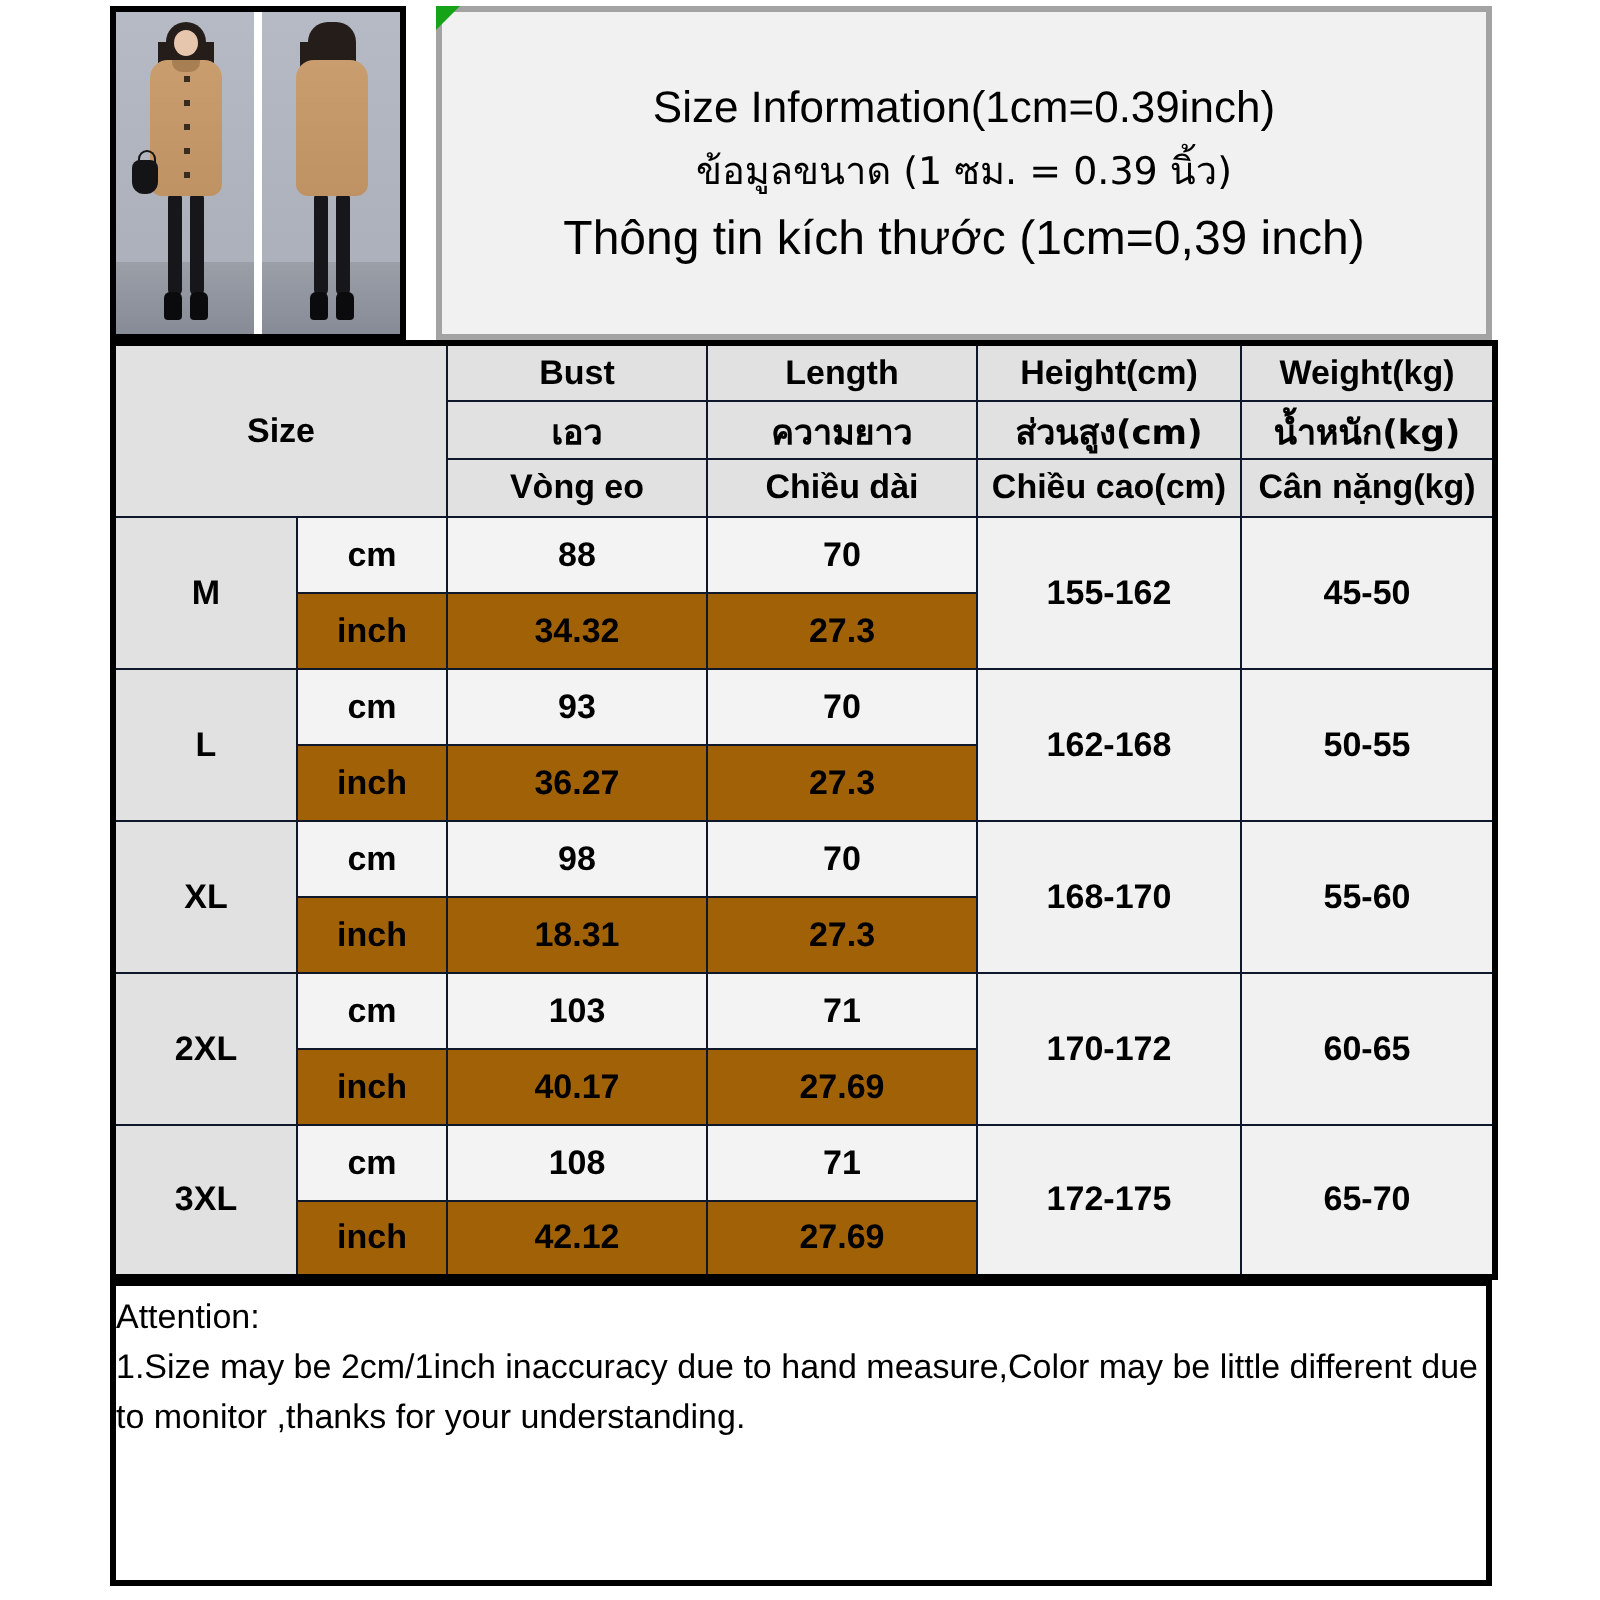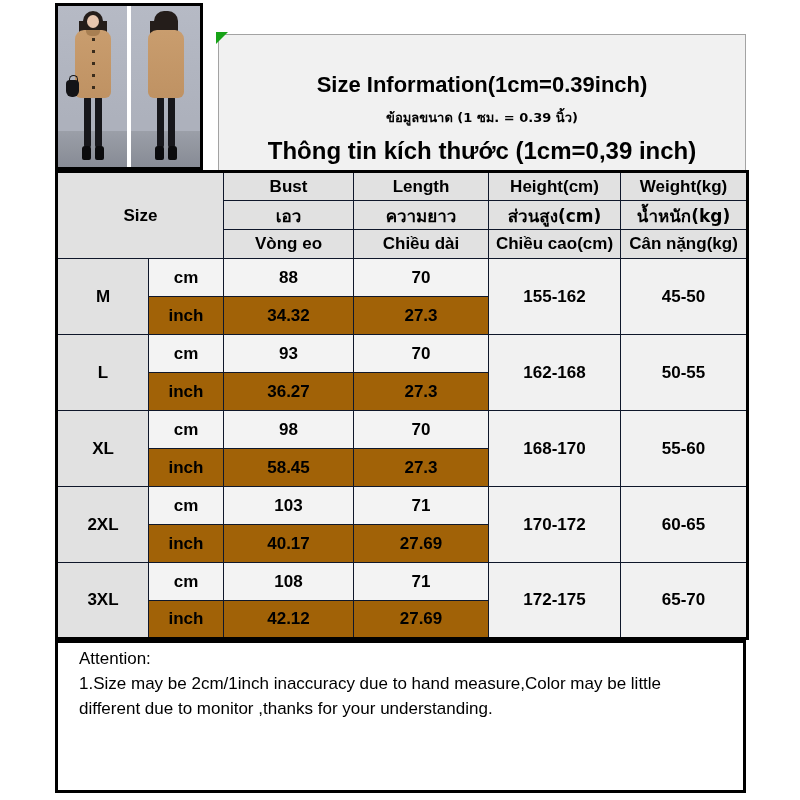--- a/index.html
+++ b/index.html
@@ -29,30 +29,30 @@
         background:repeating-linear-gradient(180deg,#3a2c1c 0 3px,transparent 3px 12px);}
   .legs{position:absolute;left:50%;top:90px;width:18px;height:52px;margin-left:-9px;z-index:2;display:flex;justify-content:space-between;}
   .legs i{display:block;width:7px;height:100%;background:#17171b;border-radius:3px;}
   .boots{position:absolute;left:50%;top:140px;width:22px;height:14px;margin-left:-11px;z-index:2;display:flex;justify-content:space-between;}
   .boots i{display:block;width:9px;height:100%;background:#0b0b0d;border-radius:3px 3px 2px 2px;}
   .bag{position:absolute;left:8px;top:74px;width:13px;height:17px;background:#141417;border-radius:4px 4px 6px 6px;z-index:4;}
   .bag:before{content:"";position:absolute;left:3px;top:-5px;width:7px;height:6px;border:1.5px solid #141417;border-bottom:none;border-radius:5px 5px 0 0;}
   
   .title-box{
     position:absolute;left:218px;top:3px;width:528px;height:167px;
-    border:1px solid #a3a3a3;box-sizing:border-box;background:#f1f1f1;
+    border:3px solid #a3a3a3;box-sizing:border-box;background:#f1f1f1;
     display:flex;flex-direction:column;align-items:center;justify-content:center;
-    text-align:center;font-weight:bold;margin-top:31px;
+    text-align:center;font-weight:normal;
   }
   .corner-triangle{
     position:absolute;left:-3px;top:-3px;width:0;height:0;
     border-top:12px solid #17a317;border-right:12px solid transparent;
   }
   .title-en{font-size:22px;line-height:32px;}
-  .title-th{font-size:13px;line-height:33px;font-family:"DejaVu Sans","Liberation Sans",sans-serif;}
+  .title-th{font-size:19px;line-height:33px;font-family:"DejaVu Sans","Liberation Sans",sans-serif;}
   .title-vi{font-size:24px;line-height:33px;}
   
   .size-table{
     position:absolute;left:55px;top:170px;border-collapse:collapse;table-layout:fixed;
     width:691px;border:3px solid #000;
   }
   .size-table td{border:1px solid #0f172a;text-align:center;vertical-align:middle;
     font-weight:bold;font-size:17px;padding:0;overflow:hidden;}
   .col-size{width:92px;}.col-unit{width:75px;}.col-bust{width:130px;}
   .col-len{width:135px;}.col-hgt{width:132px;}.col-wgt{width:127px;}
@@ -63,21 +63,21 @@
   .cell-white{background:#a16207;}
   .cell-merged{background:#f1f1f1;}
   .size-big{font-size:34px;font-weight:bold;background:#e1e1e1;}
   .th-text{font-family:"DejaVu Sans","Liberation Sans",sans-serif;font-size:17px;}
   .vi-text{font-size:17px;}
   .val{font-weight:normal;margin-left:16px;}
   
   .attention-box{
     position:absolute;left:55px;top:640px;width:691px;height:153px;
     border:3px solid #000;box-sizing:border-box;background:#fff;
-    padding:3px 21px;font-size:17px;line-height:25px;
+    padding:3px 0;font-size:17px;line-height:25px;
   }
 </style>
 </head>
 <body>
 
 <div class="page">
 
   <div class="photo-box">
     <div class="photo">
       <div class="floor"></div>
@@ -185,21 +185,21 @@
       <tr class="drow">
         <td rowspan="2" class="cell-gray">XL</td>
         <td class="cell-cmrow">cm</td>
         <td class="cell-cmrow val">98</td>
         <td class="cell-cmrow val">70</td>
         <td rowspan="2" class="cell-merged val">168-170</td>
         <td rowspan="2" class="cell-merged val">55-60</td>
       </tr>
       <tr class="drow">
         <td class="cell-white">inch</td>
-        <td class="cell-white val">58.45</td>
+        <td class="cell-white val">18.31</td>
         <td class="cell-white val">27.3</td>
       </tr>
 
       <tr class="drow">
         <td rowspan="2" class="cell-gray">2XL</td>
         <td class="cell-cmrow">cm</td>
         <td class="cell-cmrow val">103</td>
         <td class="cell-cmrow val">71</td>
         <td rowspan="2" class="cell-merged val">170-172</td>
         <td rowspan="2" class="cell-merged val">60-65</td>

